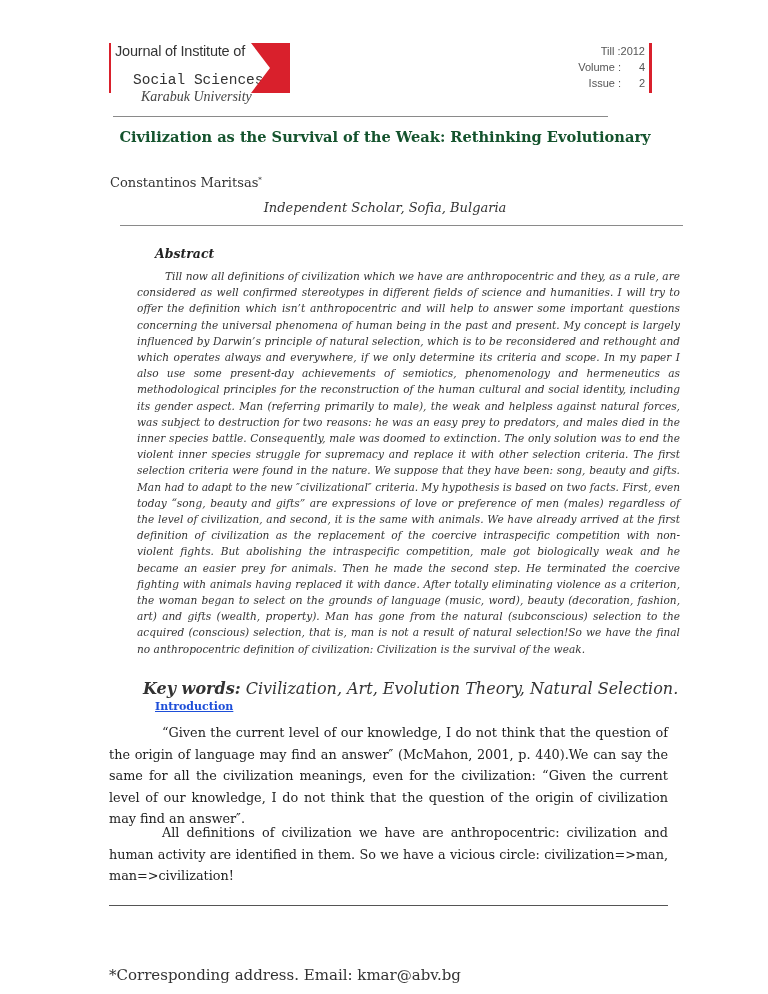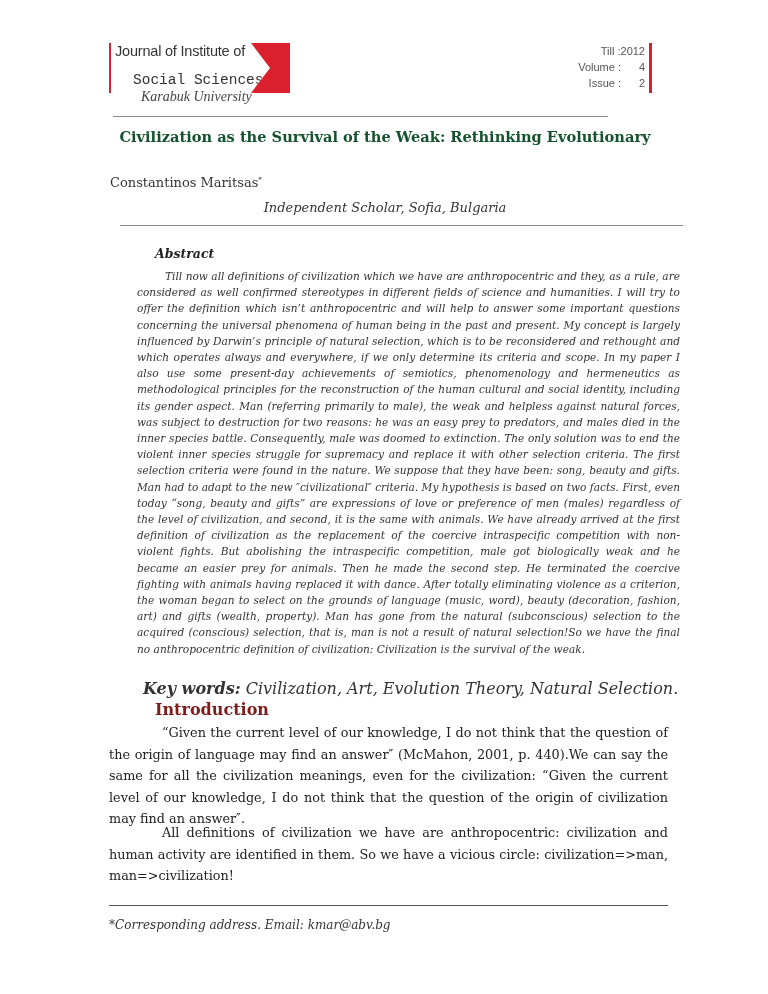--- a/index.html
+++ b/index.html
@@ -178,44 +178,44 @@
     .keywords .kw-values {
       font-style: italic;
     }
 
     
     .intro-heading {
       position: absolute;
       left: 155px;
       top: 700px;
       font-weight: bold;
-      font-size: 16px;
-      color: #7f1d1d;
+      font-size: 11px;
+      color: #1d4ed8;
+      text-decoration: underline;
     }
     .para {
       position: absolute;
       left: 109px;
       width: 559px;
       margin: 0;
       font-size: 12.8px;
       line-height: 21.5px;
       text-align: justify;
       text-indent: 53px;
       color: #222;
     }
     .para-1 { top: 722px; }
     .para-2 { top: 822px; }
 
     
     .footnote {
       position: absolute;
       left: 109px;
-      top: 918px;
-      font-style: italic;
-      font-size: 12px;
+      top: 966px;
+      font-size: 15px;
       color: #333;
     }
   </style>
 </head>
 <body>
 
 <div class="logo">
   <div class="logo-bar"></div>
   <div class="logo-text">
     <div class="logo-line1">Journal of Institute of</div>

